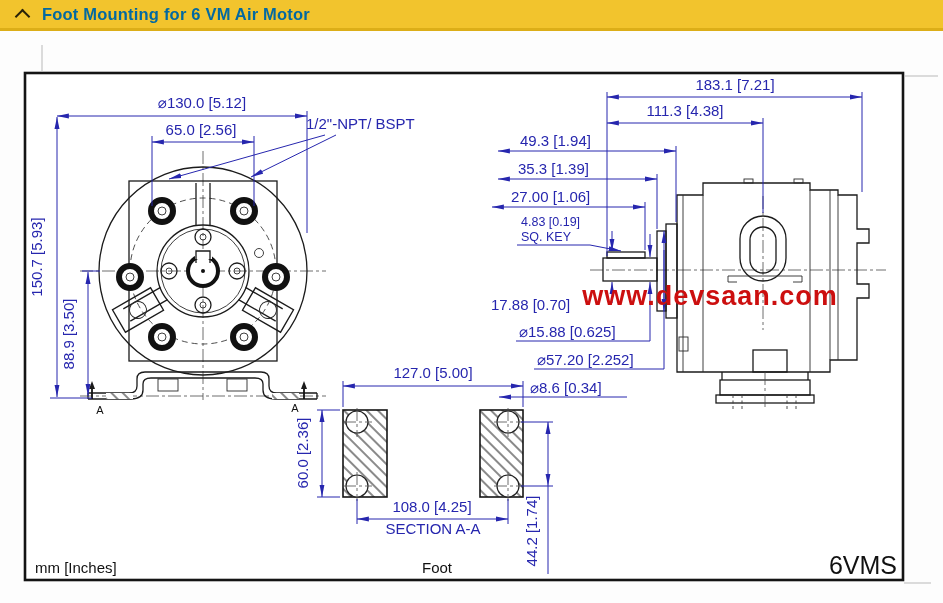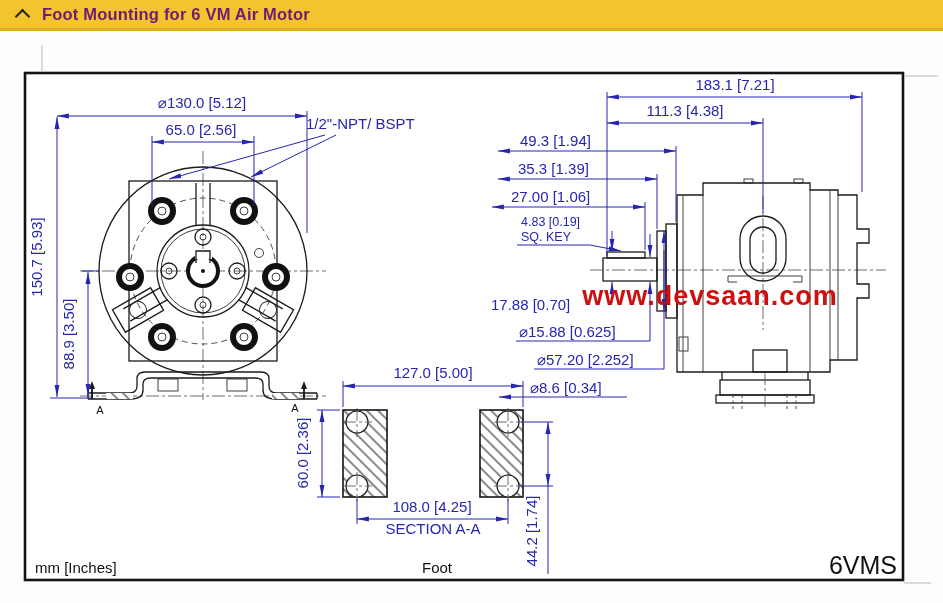--- a/index.html
+++ b/index.html
@@ -22,21 +22,21 @@
   }
   .accordion-header .chev{
     margin-left:16px;width:14px;height:14px;position:relative;flex:0 0 auto;
   }
   .accordion-header .chev:before{
     content:"";position:absolute;left:1px;top:4px;width:9px;height:9px;
     border-left:2.5px solid #2a2208;border-top:2.5px solid #2a2208;
     transform:rotate(45deg);
   }
   .accordion-title{
-    font-size:16.5px;font-weight:600;color:#701a75;letter-spacing:.2px;
+    font-size:16.5px;font-weight:600;color:#0369a1;letter-spacing:.2px;
   }
   svg{position:absolute;left:0;top:31px;}
   svg text{font-family:"Liberation Sans",sans-serif;}
   .obj{stroke:var(--line_black);stroke-width:1.3;fill:none;stroke-linejoin:miter;}
   .objthin{stroke:#2a2a2a;stroke-width:0.9;fill:none;}
   .cl{stroke:#4a4a4a;stroke-width:0.8;fill:none;stroke-dasharray:13 3 3 3;}
   .dash{stroke:#3a3a3a;stroke-width:0.9;fill:none;stroke-dasharray:6 4;}
   .hid{stroke:#3a3a3a;stroke-width:0.9;fill:none;stroke-dasharray:3 2.5;}
   .dim line,.dim path.ld,.dim polyline{stroke:var(--dimension_blue);stroke-width:1;fill:none;}
   .dim text{fill:var(--dimension_blue);font-size:15px;}

